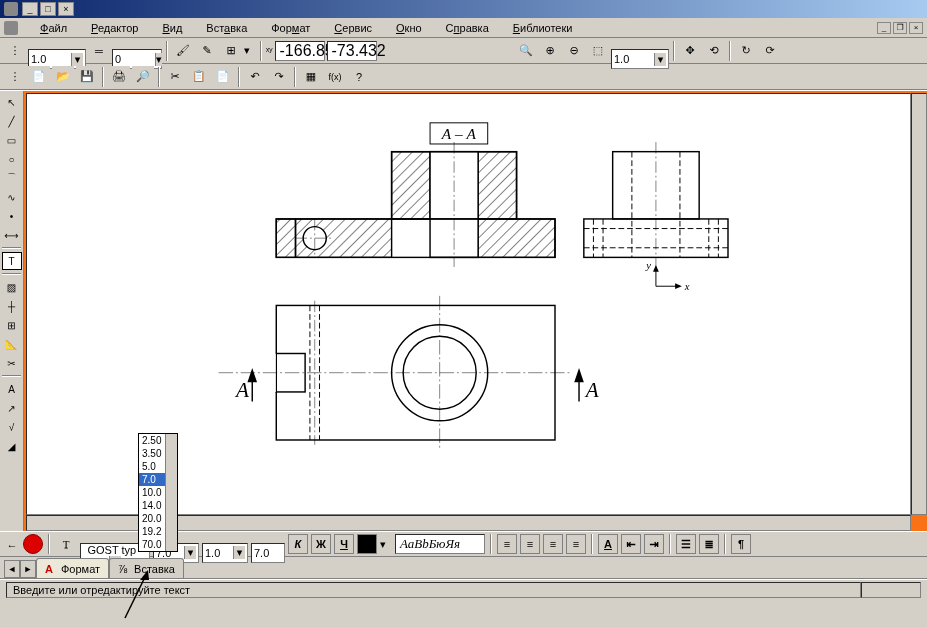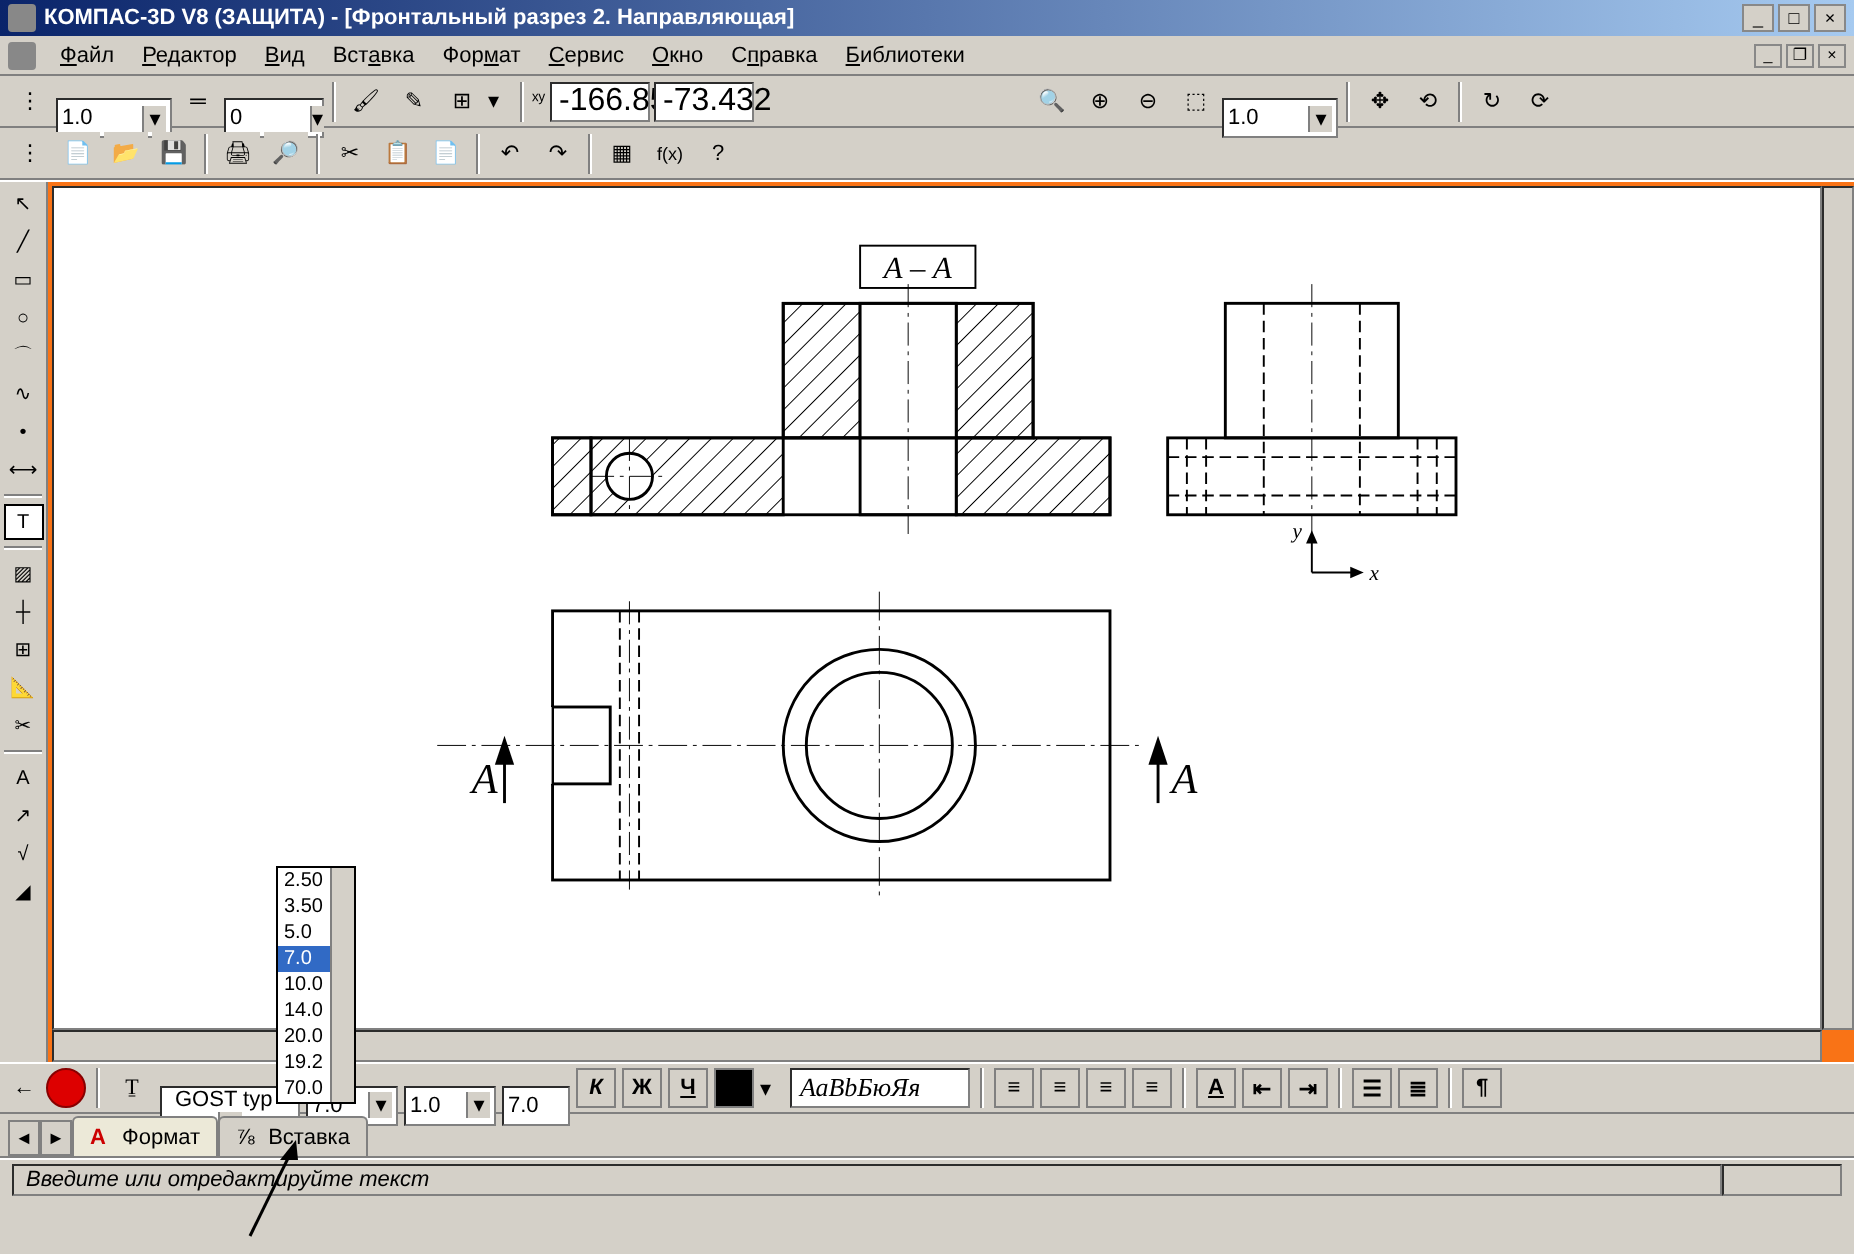--- a/index.html
+++ b/index.html
@@ -24,21 +24,21 @@
 .titlebar .icon { width: 14px; height: 14px; background: #888; margin-right: 4px; border-radius: 2px; }
 .titlebar .title { flex: 1; font-weight: bold; }
 .winbtns { display: flex; gap: 2px; }
 .winbtn { width: 16px; height: 14px; background: #d4d0c8; border: 1px solid #888; font-size: 9px; text-align: center; line-height: 12px; color: #000; cursor: pointer; }
 .menubar {
   background: #d4d0c8;
   height: 20px;
   display: flex;
   align-items: center;
   padding: 0 4px;
-  gap: 2px;
+  gap: 12px;
   border-bottom: 1px solid #808080;
 }
 .menubar .mi { padding: 2px 6px; cursor: pointer; }
 .menubar .mi .ul { text-decoration: underline; }
 .docbtns { margin-left: auto; display: flex; gap: 2px; }
 .docbtn { width: 14px; height: 12px; background: #d4d0c8; border: 1px solid #888; font-size: 8px; text-align: center; line-height: 10px; cursor: pointer; }
 .toolbar {
   background: #d4d0c8;
   height: 26px;
   display: flex;
@@ -162,38 +162,37 @@
 .tab .ticon { width: 12px; height: 12px; }
 .statusbar {
   background: #d4d0c8;
   height: 20px;
   border-top: 1px solid #fff;
   display: flex;
   align-items: center;
   padding: 0 6px;
   font-size: 11px;
 }
-.statusbar .cell { border: 1px inset #808080; height: 16px; padding: 0 6px; display: flex; align-items: center; font-style: italic; }
+.statusbar .cell { border: 1px inset #808080; height: 16px; padding: 0 6px; display: flex; align-items: center; }
 .statusbar .cell.main { flex: 1; }
 .pointer-arrow {
   position: absolute;
   left: 115px;
   bottom: 4px;
   width: 40px;
   height: 55px;
   pointer-events: none;
 }
 svg text { font-family: serif; font-style: italic; }
 </style>
 </head>
 <body>
 
 <div class="titlebar">
   <div class="icon"></div>
-  <div class="title">КОМПАС-3D V8 (ЗАЩИТА) - [Фронтальный разрез 2. Направляющая]</div>
   <div class="winbtns">
     <div class="winbtn">_</div>
     <div class="winbtn">□</div>
     <div class="winbtn">×</div>
   </div>
 </div>
 
 <div class="menubar">
   <div style="width:14px;height:14px;background:#888;margin-right:4px;border-radius:2px;"></div>
   <div class="mi"><span class="ul">Ф</span><span>айл</span></div>

